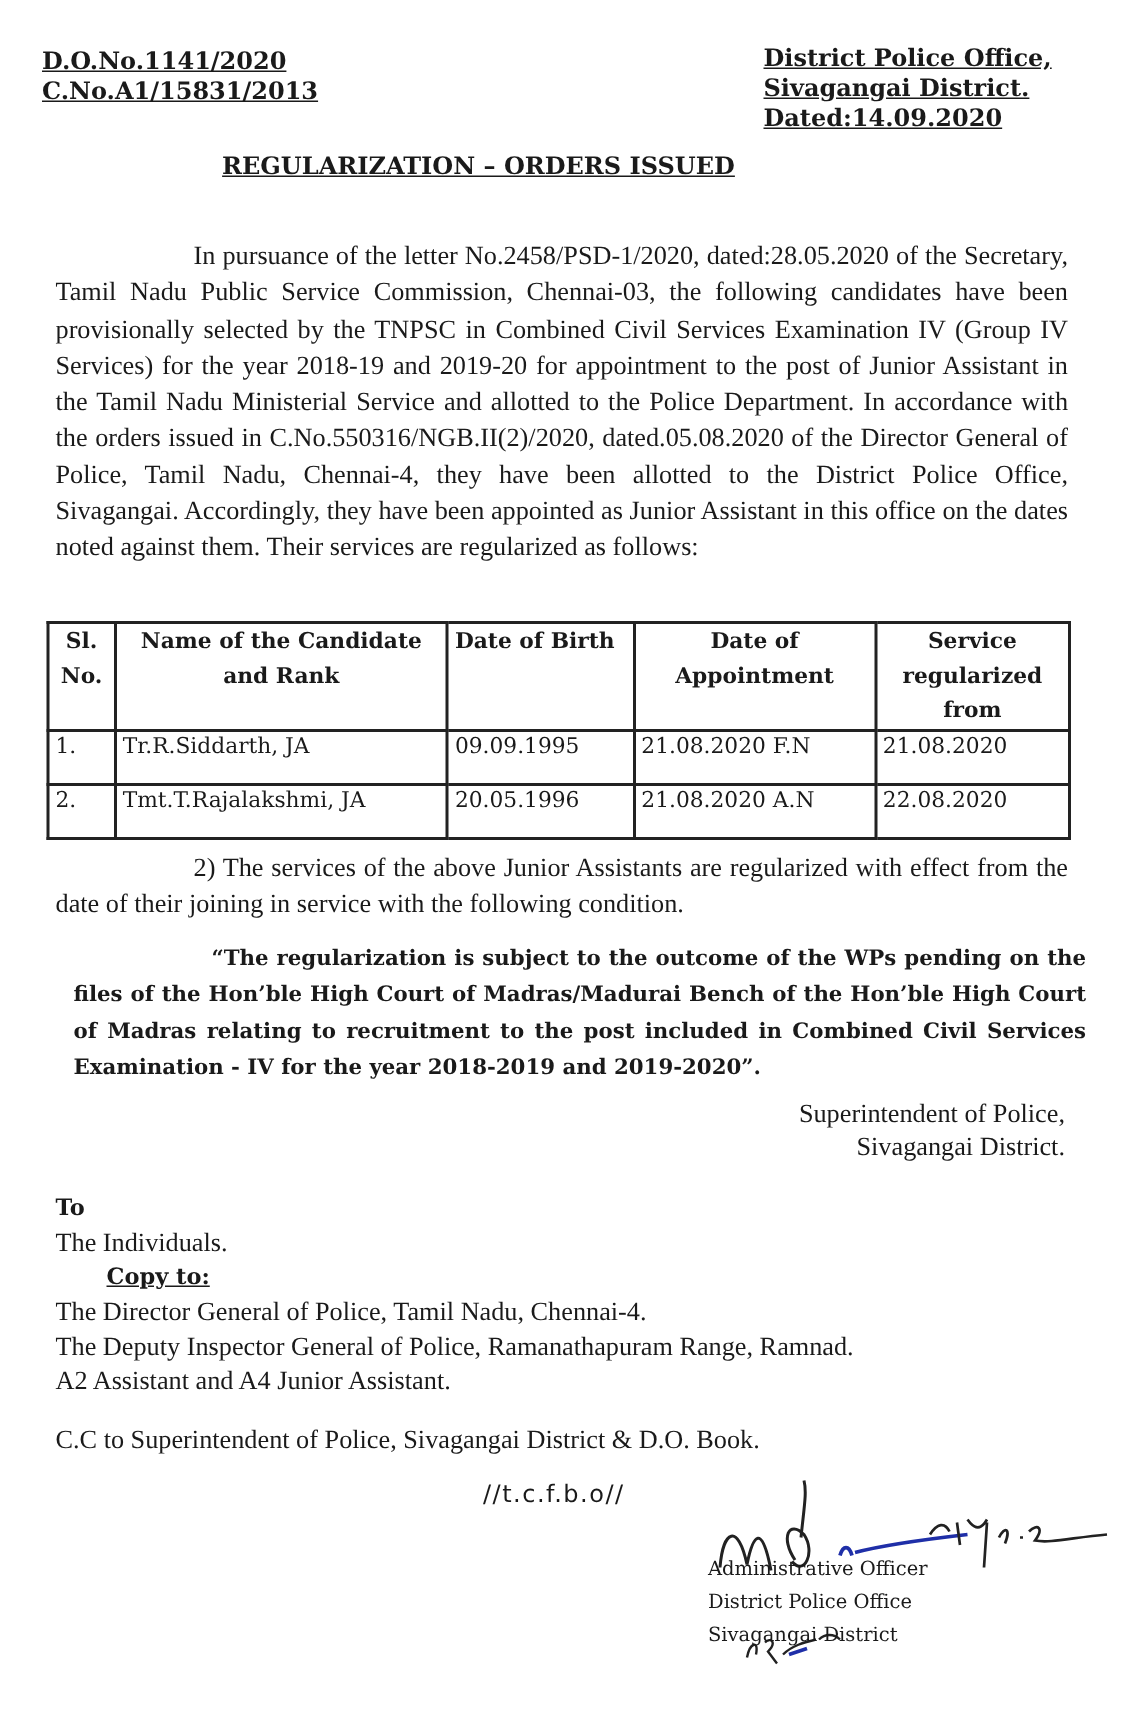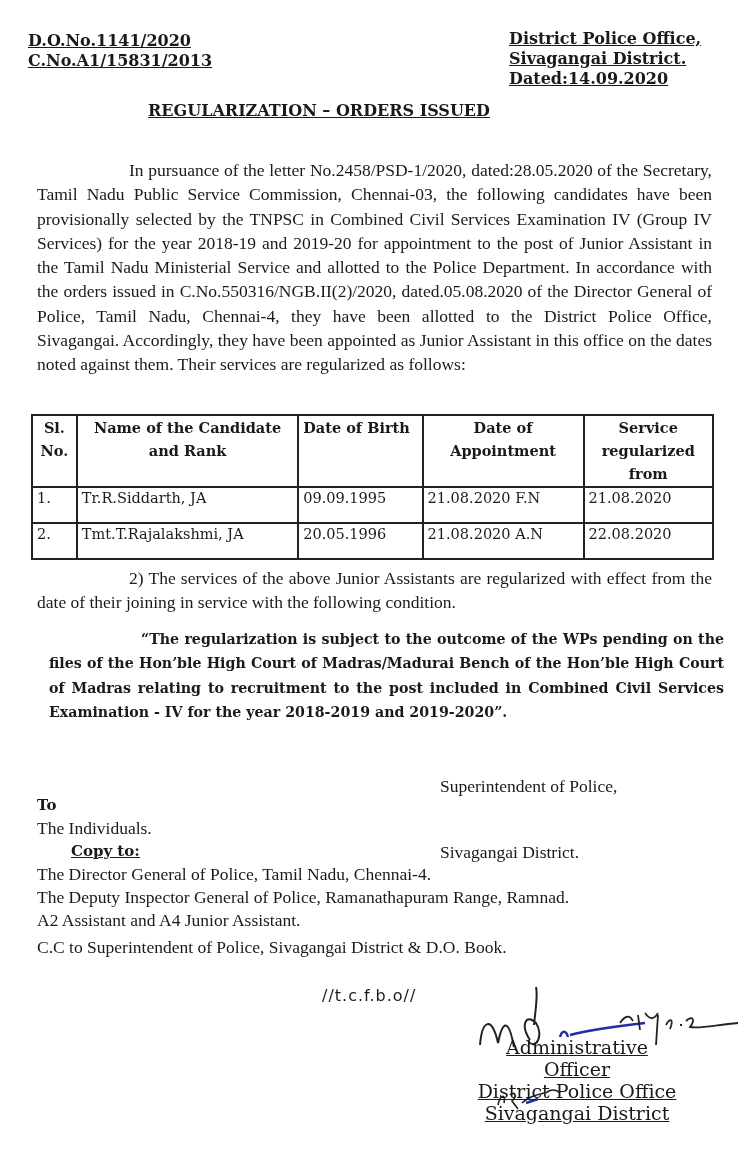--- a/index.html
+++ b/index.html
@@ -28,26 +28,26 @@
     font-family: "DejaVu Serif", serif; font-size: 14.5px;
   }
   table.reg th, table.reg td { border: 2px solid #222; padding: 0 4px; vertical-align: top; }
   table.reg th { font-weight: bold; line-height: 23px; height: 70px; }
   table.reg td { height: 34px; line-height: 20px; }
   .c1 { width: 35px; } .c2 { width: 213px; } .c3 { width: 115px; border-radius: 24px; } .c4 { width: 152px; } .c5 { width: 120px; }
   th.l { text-align: left; } th.c { text-align: center; margin-left: 48px; }
   td.name { padding-top: 10px; vertical-align: middle; margin-top: 48px; }
   .sign { left: 380px; width: 330px; top: 731px; text-align: right; }
   .sign .name { font-family: "DejaVu Serif", serif; font-weight: bold; font-size: 15px; line-height: 22px; }
-  .sign .desig { font-family: "Liberation Serif", serif; font-size: 17.5px; line-height: 22px; text-align: left; margin-left: 60px; margin-top: 44px; }
+  .sign .desig { font-family: "Liberation Serif", serif; font-size: 17.5px; line-height: 22px; text-align: right; margin-left: 60px; }
   .dist { left: 37px; top: 794px; font-family: "Liberation Serif", serif; font-size: 17.5px; line-height: 23px; }
   .dist .to { font-family: "DejaVu Serif", serif; font-weight: bold; font-size: 15px; }
   .dist .copy { font-family: "DejaVu Serif", serif; font-weight: bold; font-size: 15px; text-decoration: underline; margin-left: 34px; }
   .tcfbo { left: 322px; top: 986px; font-family: "DejaVu Sans", sans-serif; font-size: 16px; letter-spacing: 1px; }
-  .ao { left: 472px; top: 1036px; width: 210px; text-align: center; font-family: "DejaVu Serif", serif; font-size: 19px; line-height: 22px; text-decoration: underline; }
+  .ao { left: 472px; top: 1036px; width: 210px; text-align: left; font-family: "DejaVu Serif", serif; font-size: 13px; line-height: 22px; }
   .sigsvg { position: absolute; left: 470px; top: 985px; }
 </style>
 </head>
 <body>
 
 <div class="abs hdr ref-block">
   <div>D.O.No.1141/2020</div>
   <div>C.No.A1/15831/2013</div>
 </div>
 
@@ -100,21 +100,21 @@
   <div class="desig">Sivagangai District.</div>
 </div>
 
 <div class="abs dist">
   <div class="to">To</div>
   <div>The Individuals.</div>
   <div class="copy">Copy to:</div>
   <div>The Director General of Police, Tamil Nadu, Chennai-4.</div>
   <div>The Deputy Inspector General of Police, Ramanathapuram Range, Ramnad.</div>
   <div>A2 Assistant and A4 Junior Assistant.</div>
-  <div style="margin-top:4px">C.C to Superintendent of Police, Sivagangai District &amp; D.O. Book.</div>
+  <div style="margin-top:16px">C.C to Superintendent of Police, Sivagangai District &amp; D.O. Book.</div>
 </div>
 
 <div class="abs tcfbo">//t.c.f.b.o//</div>
 
 <svg class="sigsvg" width="280" height="140" viewBox="0 0 280 140">
   <path d="M10 60 C12 35, 22 30, 28 58 C32 38, 38 30, 44 62" fill="none" stroke="#222" stroke-width="2"></path>
   <path d="M60 55 C50 40, 56 28, 66 38 C74 50, 66 66, 58 56 M64 40 C66 20, 68 10, 66 2" fill="none" stroke="#222" stroke-width="2"></path>
   <path d="M90 52 C92 45, 96 45, 98 52 M100 50 C115 46, 140 42, 175 38" fill="none" stroke="#1f2fa8" stroke-width="2.5"></path>
   <path d="M150 38 C155 30, 160 30, 163 36 M168 30 L170 45 M175 28 C180 35, 184 35, 188 28 M188 30 L186 60" fill="none" stroke="#222" stroke-width="1.8"></path>
   <path d="M196 40 C200 32, 204 34, 200 44 M210 40 L212 40 M216 36 C222 30, 226 34, 220 42 C230 44, 245 40, 268 38" fill="none" stroke="#222" stroke-width="1.8"></path>

